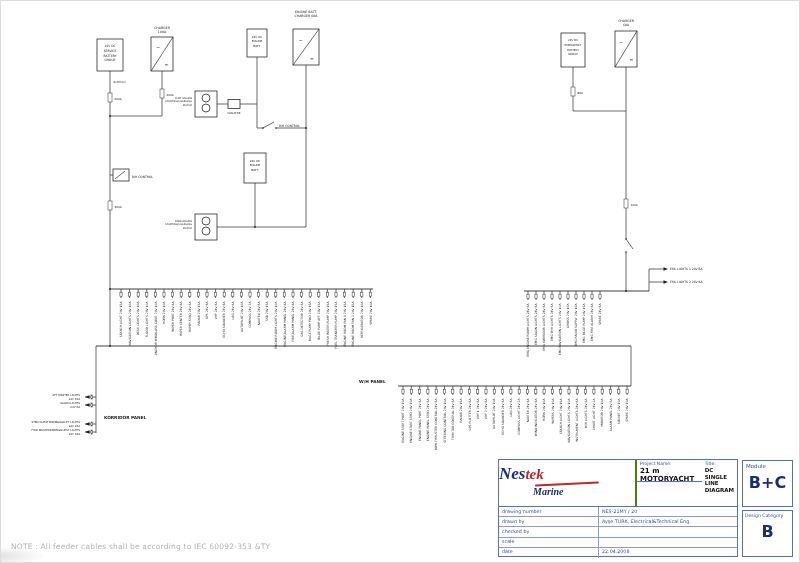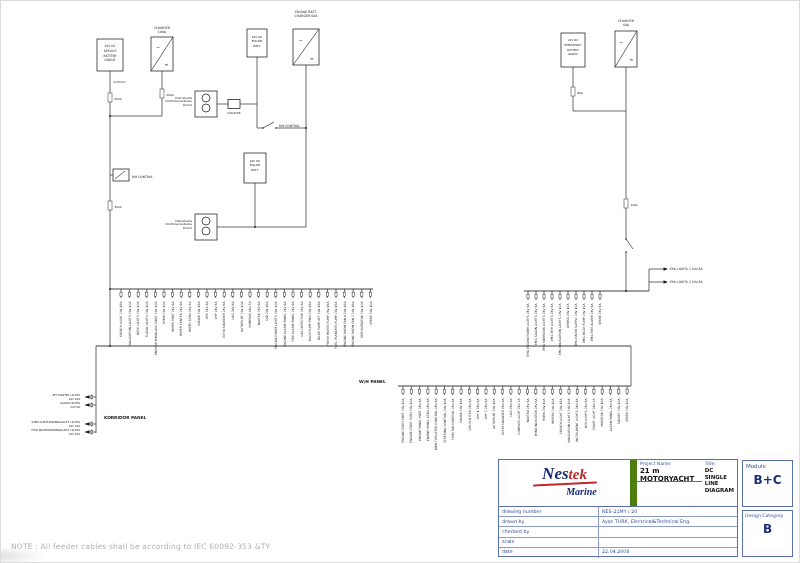--- a/index.html
+++ b/index.html
@@ -11,21 +11,21 @@
   .bx{stroke:#2b2b2b;stroke-width:.8;fill:none}
   .bxf{stroke:#2b2b2b;stroke-width:.8;fill:#fff}
   .fuse{fill:#fff;stroke:#2b2b2b;stroke-width:.5}
   .dot{fill:#2b2b2b}
   .mid{text-anchor:middle}
   .end{text-anchor:end}
   .b{font-weight:bold}
 
   .titleblock{position:absolute;left:497px;top:458px;width:240px;height:98px;border:1px solid #5a6fae;background:#fff;box-sizing:border-box;color:#35509e}
   .tb-top{display:flex;height:46px;border-bottom:1px solid #5a6fae}
-  .tb-logo{width:138px;border-right:7px solid #4d7c0f;padding-top:5px;text-align:center;box-sizing:border-box}
+  .tb-logo{width:138px;border-right:2px solid #4d7c0f;padding-top:5px;box-sizing:border-box}
   .logo-main{font-family:"Liberation Serif",serif;font-style:italic;line-height:1}
   .logo-nes{color:#1b2d7a;font-size:17px;font-weight:bold}
   .logo-tek{color:#c1272d;font-size:15px;font-weight:bold}
   .logo-swoosh{width:64px;height:2px;background:#c1272d;margin:1px auto 1px;border-radius:2px;transform:rotate(-3deg)}
   .logo-marine{color:#1b2d7a;font-size:10px;font-weight:bold;font-style:italic;font-family:Liberation Serif, serif;margin-left:34px}
   .tb-proj{flex:1;display:flex;flex-direction:row}
   .tb-proj-name{height:22px;border-bottom:1px solid #5a6fae;padding:1px 3px;box-sizing:border-box}
   .tb-lbl{font-size:4.5px;color:#35509e}
   .tb-projval{font-size:7px;font-weight:bold;color:#111;margin-top:1px}
   .tb-title{flex:1;padding:1px 3px}
@@ -33,21 +33,21 @@
   .tb-rows{display:flex;flex-direction:column}
   .tb-row{display:flex;height:10.2px;border-bottom:1px solid #8d9cc9;box-sizing:border-box}
   .tb-row:last-child{border-bottom:none}
   .tb-rowlbl{width:100px;border-right:1px solid #8d9cc9;font-size:4.8px;color:#35509e;padding:1.5px 3px;box-sizing:border-box}
   .tb-rowval{flex:1;font-size:4.8px;color:#35509e;padding:1.5px 3px;box-sizing:border-box;white-space:nowrap;overflow:hidden}
   .modulebox,.designbox{position:absolute;left:741px;width:51px;border:1px solid #5a6fae;background:#fff;box-sizing:border-box}
   .modulebox{top:459px;height:47px}
   .designbox{top:509px;height:47px}
   .mb-lbl{font-size:5.5px;color:#35509e;padding:2px 3px 0}
   .db-lbl{font-size:4.6px;color:#35509e;padding:2px 2px 0}
-  .mb-val{font-size:12px;font-weight:bold;color:#1b2d7a;text-align:center;margin-top:4px}
+  .mb-val{font-size:16px;font-weight:bold;color:#1b2d7a;text-align:center;margin-top:4px}
   .note{position:absolute;left:10px;top:541px;font-size:7.5px;color:#b3b3b3;letter-spacing:.2px}
   .smudge{position:absolute;left:-8px;top:545px;width:54px;height:20px;background:radial-gradient(ellipse at left,#9a9a9a55,transparent 70%)}
 </style>
 </head>
 <body>
 
 <div class="page">
 
 <svg width="800" height="563" viewBox="0 0 800 563">
 

